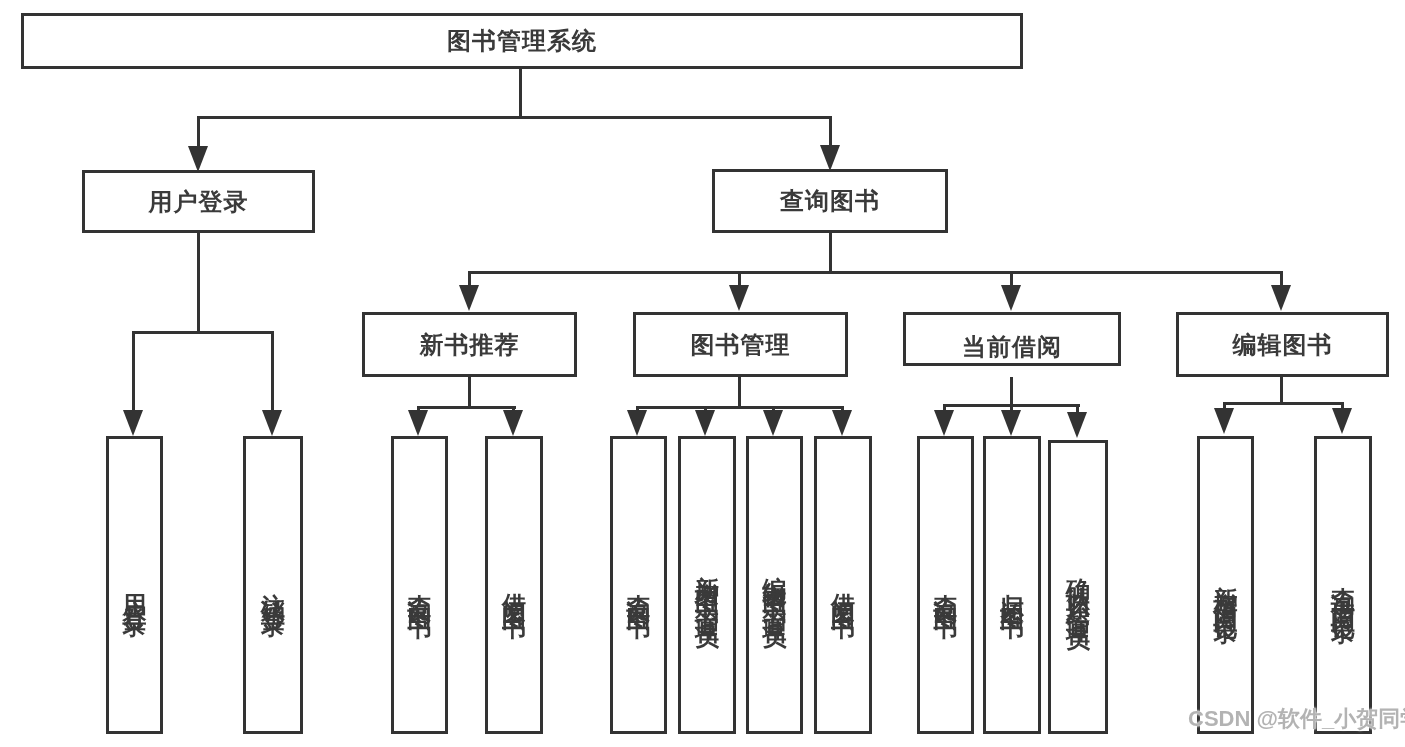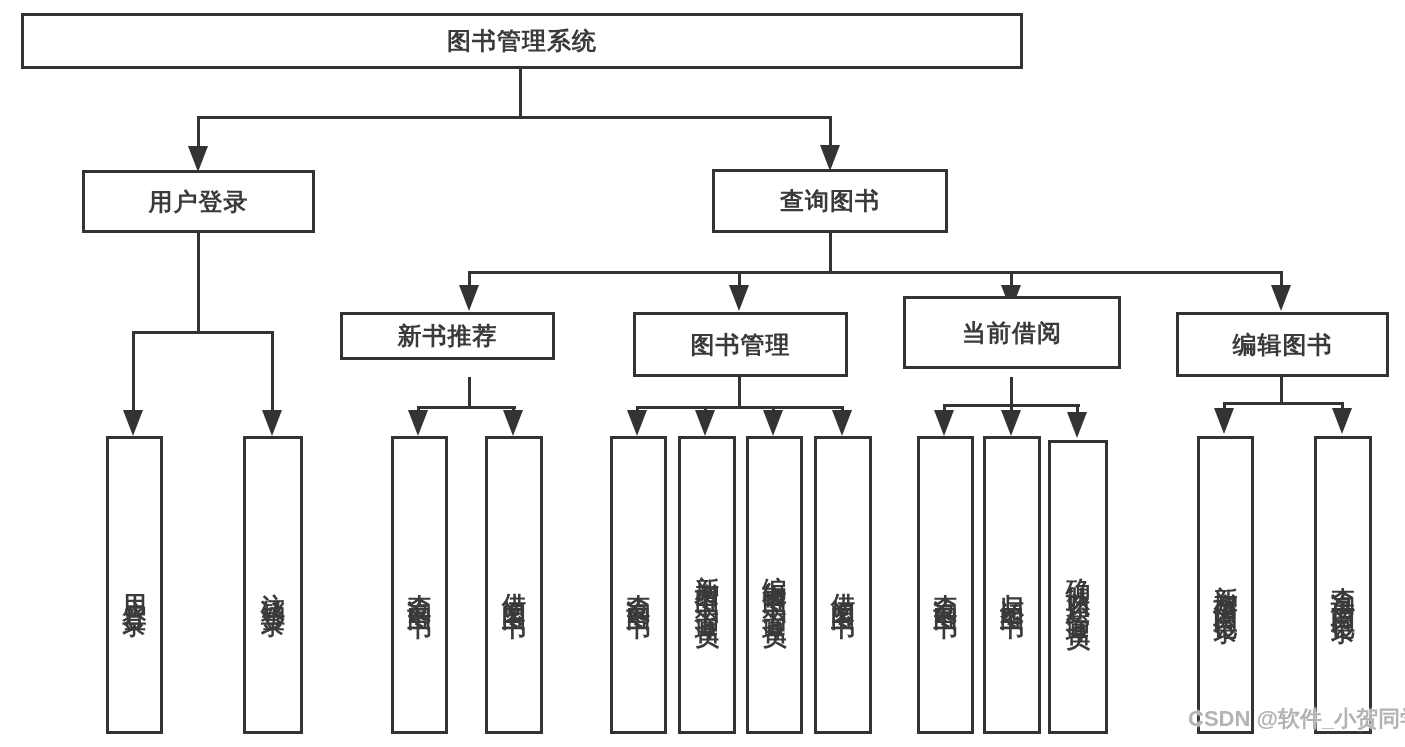--- a/index.html
+++ b/index.html
@@ -66,27 +66,27 @@
   <div class="hline" style="left:469px; top:271px; width:813px;"></div>
   <div class="vline" style="left:468px; top:271px; height:15px;"></div>
   <div class="arrow" style="left:459px; top:285px;"></div>
   <div class="vline" style="left:738px; top:271px; height:15px;"></div>
   <div class="arrow" style="left:729px; top:285px;"></div>
   <div class="vline" style="left:1010px; top:271px; height:15px;"></div>
   <div class="arrow" style="left:1001px; top:285px;"></div>
   <div class="vline" style="left:1280px; top:271px; height:15px;"></div>
   <div class="arrow" style="left:1271px; top:285px;"></div>
 
-  <div class="box" style="left:340px; top:312px; width:215px; height:48px;">
+  <div class="box" style="left:362px; top:312px; width:215px; height:65px;">
     <span>新书推荐</span>
   </div>
   <div class="box" style="left:633px; top:312px; width:215px; height:65px;">
     <span>图书管理</span>
   </div>
-  <div class="box" style="left:903px; top:296px; width:218px; height:73px;">
+  <div class="box" style="left:903px; top:312px; width:218px; height:54px;align-items:flex-end;">
     <span>当前借阅</span>
   </div>
   <div class="box" style="left:1176px; top:312px; width:213px; height:65px;">
     <span>编辑图书</span>
   </div>
 
   <div class="vline" style="left:468px; top:377px; height:31px;"></div>
   <div class="hline" style="left:417px; top:406px; width:99px;"></div>
   <div class="vline" style="left:417px; top:406px; height:8px;"></div>
   <div class="arrow" style="left:408px; top:410px;"></div>

